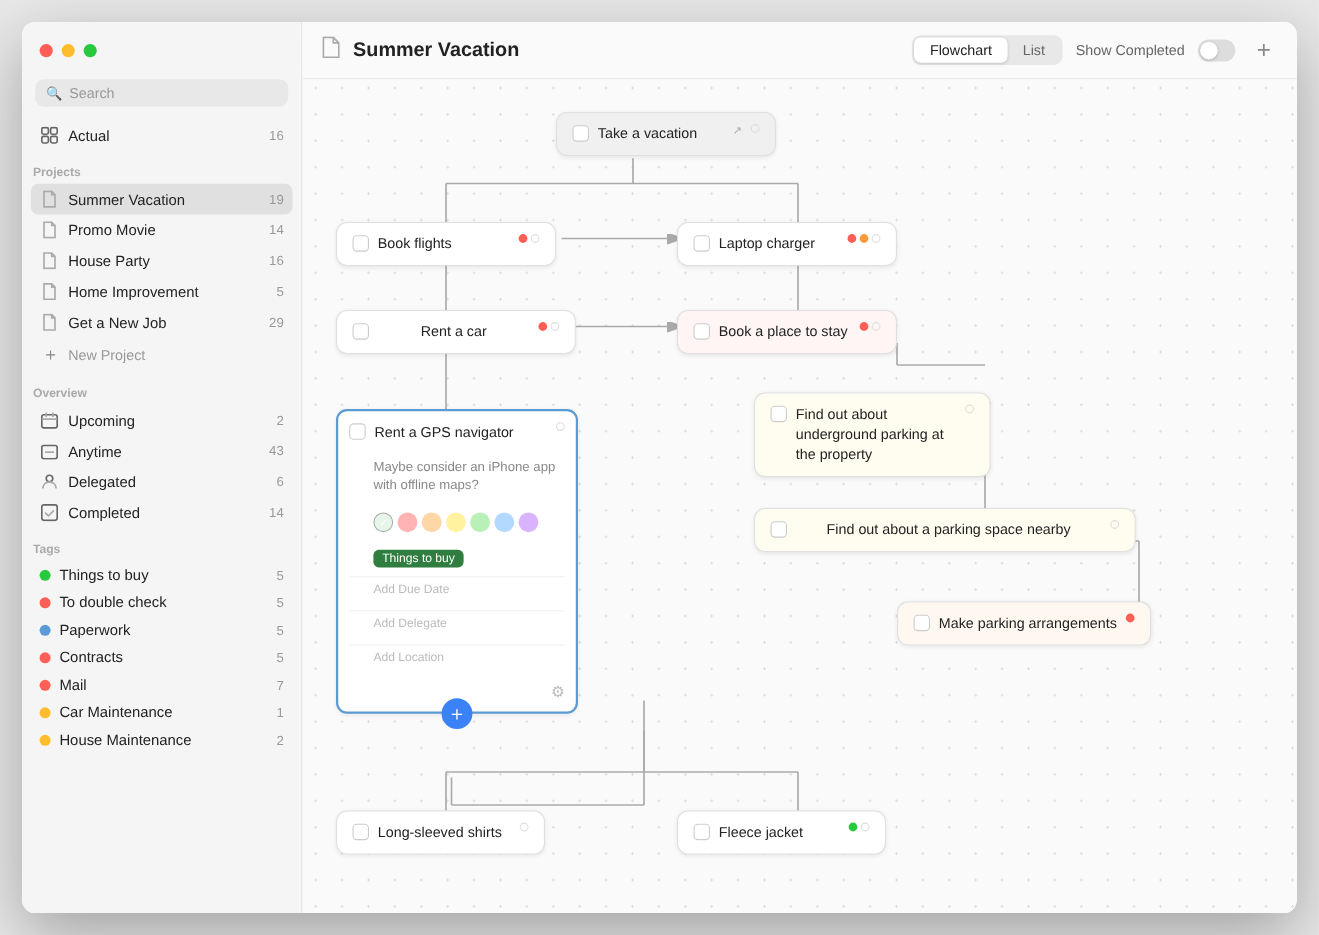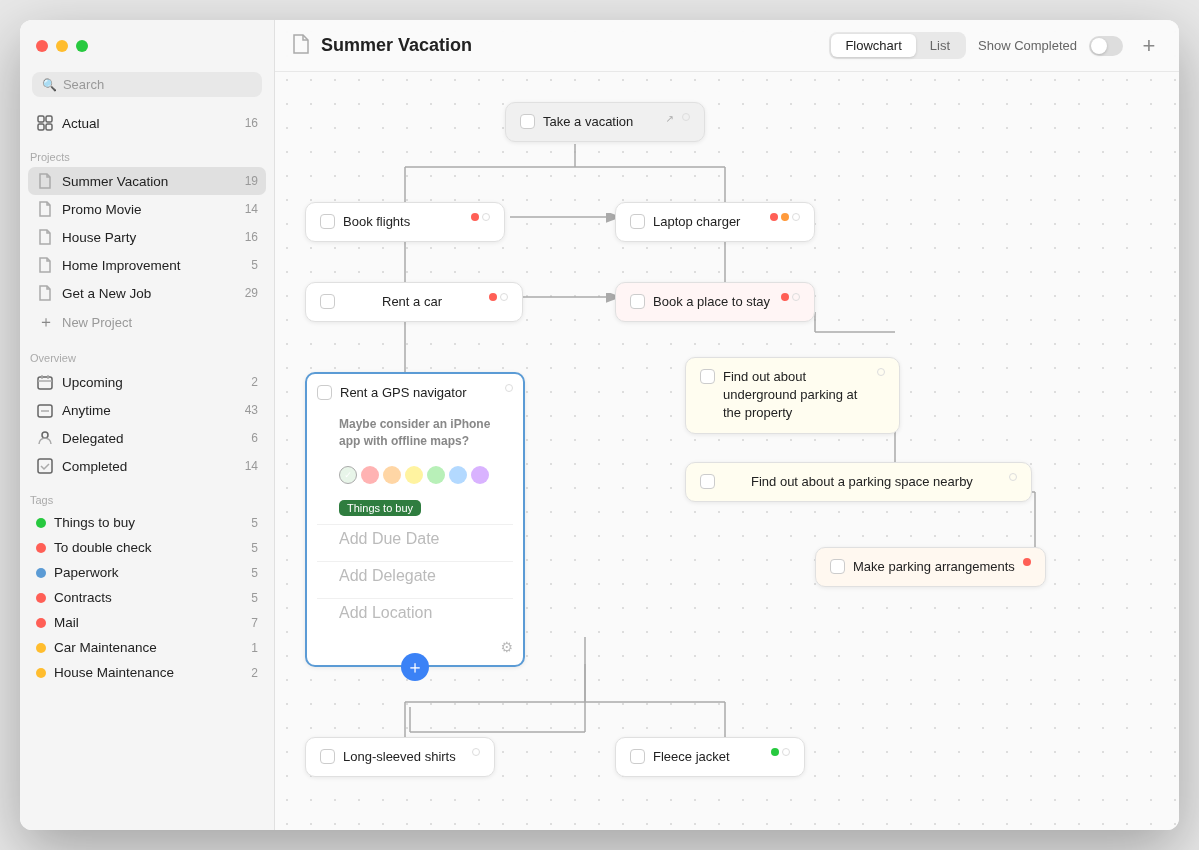--- a/index.html
+++ b/index.html
@@ -76,21 +76,21 @@
     }
     .sidebar-item.active { background: #e0e0e0; }
 
     .sidebar-item-icon { width: 18px; height: 18px; flex-shrink: 0; display: flex; align-items: center; justify-content: center; }
     .sidebar-item-label { flex: 1; font-size: 13.5px; }
     .sidebar-item-count { font-size: 12px; color: #999; margin-left: auto; }
 
     .section-label {
       font-size: 11px;
       color: #aaa;
-      font-weight: 400;
+      font-weight: 700;
       padding: 10px 10px 4px;
       text-transform: none;
     }
 
     .tag-dot {
       width: 10px; height: 10px; border-radius: 50%; flex-shrink: 0;
     }
 
     .add-project {
       display: flex; align-items: center; gap: 8px;
@@ -245,21 +245,20 @@
       z-index: 10;
     }
 
     .popup-header {
       display: flex; align-items: flex-start; gap: 8px; width: 100%;
     }
 
     .popup-note {
       font-size: 12px; color: #888; margin-top: 6px; line-height: 1.4;
       padding-left: 22px;
-      font-weight: bold;
     }
 
     .color-swatches {
       display: flex; gap: 4px; margin-top: 8px; padding-left: 22px;
     }
 
     .swatch {
       width: 18px; height: 18px; border-radius: 50%; cursor: pointer;
       display: flex; align-items: center; justify-content: center;
     }
@@ -277,21 +276,21 @@
       color: #fff;
       font-size: 11px;
       border-radius: 5px;
       padding: 2px 8px;
       margin-top: 8px;
       margin-left: 22px;
       display: inline-block;
     }
 
     .popup-field {
-      font-size: 16px; color: #bbb; padding: 5px 0 5px 22px;
+      font-size: 11px; color: #bbb; padding: 5px 0 5px 22px;
       border-top: 1px solid #f0f0f0; width: 100%;
       cursor: text;
     }
 
     .popup-settings {
       display: flex; justify-content: flex-end; width: 100%;
       padding-top: 4px;
     }
 
     .settings-icon { font-size: 14px; color: #bbb; cursor: pointer; }

